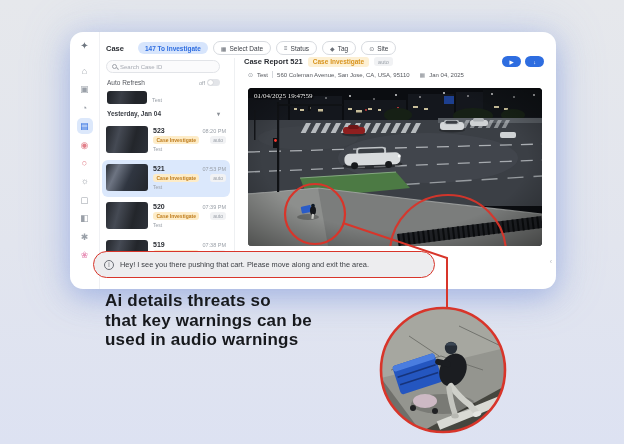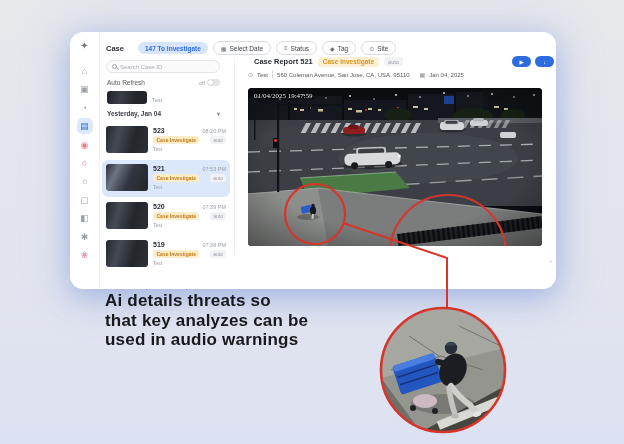--- a/index.html
+++ b/index.html
@@ -71,21 +71,21 @@
   .cid { font-size:7px; font-weight:bold; color:#2a2d33; }
   .ctime { margin-left:auto; font-size:5.5px; color:#9aa0a8; }
   .cbadge { background:#fdecc8; color:#bf7c1c; font-size:5px; font-weight:bold;
             padding:1px 3.5px; border-radius:3px; }
   .cauto { margin-left:auto; font-size:5px; color:#9aa0a8; background:#f1f2f4;
            padding:1px 3px; border-radius:3px; }
   .csite { font-size:5px; color:#9aa0a8; }
   .vdivider { position:absolute; left:164px; top:26px; bottom:34px; width:1px; background:#eef0f2; }
 
   
-  .rep-h { position:absolute; left:184px; top:24px; width:300px; display:flex;
+  .rep-h { position:absolute; left:174px; top:24px; width:300px; display:flex;
            align-items:center; gap:5px; }
   .rep-title { font-size:7.5px; font-weight:bold; color:#2a2d33; }
   .rep-status { background:#fdf0d4; color:#d8941f; font-size:6.5px; font-weight:bold;
                 padding:1.5px 5px; border-radius:3px; }
   .rep-auto { background:#f1f2f4; color:#9aa0a8; font-size:5.5px; padding:1.5px 4px; border-radius:3px; }
   .rep-actions { margin-left:auto; display:flex; gap:4px; }
   .act-btn { width:19px; height:11px; background:#2e6de0; border:none; border-radius:6px;
              color:#fff; font-size:5.5px; display:flex; align-items:center; justify-content:center; }
   .rep-sub { position:absolute; left:178px; top:39px; width:300px; display:flex;
              align-items:center; gap:4px; font-size:6px; color:#55585e; }
@@ -408,25 +408,29 @@
           <ellipse cx="13" cy="6.5" rx="3" ry="4.5" fill="#15171b"></ellipse>
           <rect x="12" y="10" width="2.2" height="5" fill="#c9cac5" transform="rotate(8 13 10)"></rect>
         </g>
         <rect width="294" height="158" fill="url(#vig)"></rect>
 
         <circle cx="200" cy="165" r="58" fill="none" stroke="#d8352a" stroke-width="2.2" opacity="0.95"></circle>
       </svg>
       <div class="tstamp">01/04/2025 19:47:59</div>
     </div>
 
+    <div class="alert">
+      <span class="info-ic">i</span>
+      <span class="alert-msg">Hey! I see you there pushing that cart. Please move along and exit the area.</span>
+    </div>
   </div>
 
   <div class="caption">
     <div>Ai details threats so</div>
-    <div>that key analyzes can be</div>
+    <div>that key warnings can be</div>
     <div>used in audio warnings</div>
   </div>
 
   <div class="inset">
     <svg width="124" height="124" viewBox="0 0 124 124">
       <rect width="124" height="124" fill="#94958f"></rect>
       <polygon points="0,0 124,0 124,40 0,70" fill="#a6a7a0"></polygon>
       <polygon points="0,70 40,124 0,124" fill="#6f706b"></polygon>
       <polygon points="40,124 124,78 124,124" fill="#45463f"></polygon>
       <g transform="rotate(-22 90 105)">

